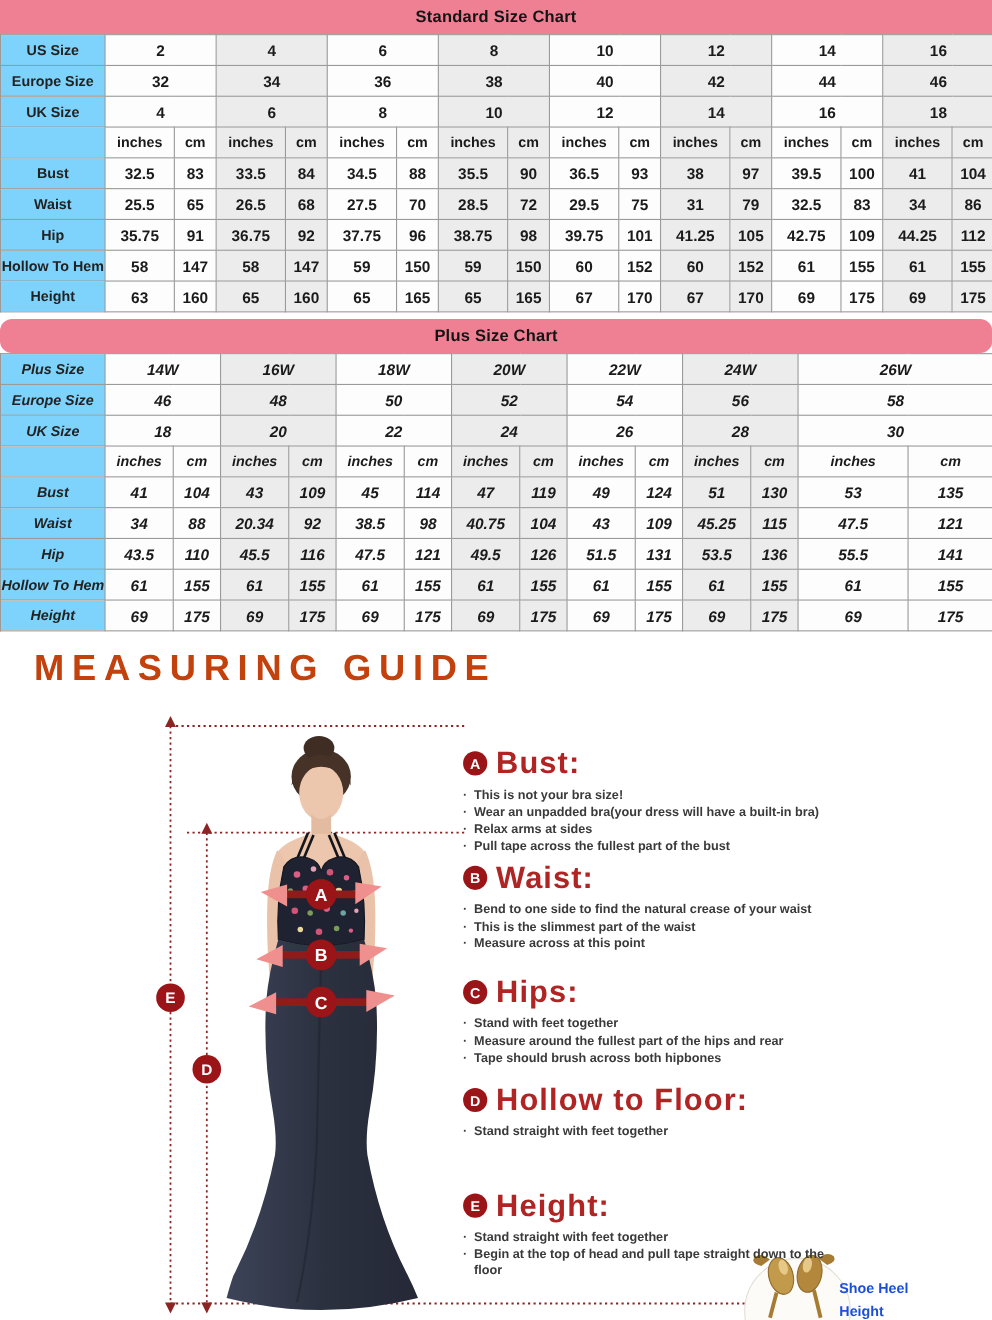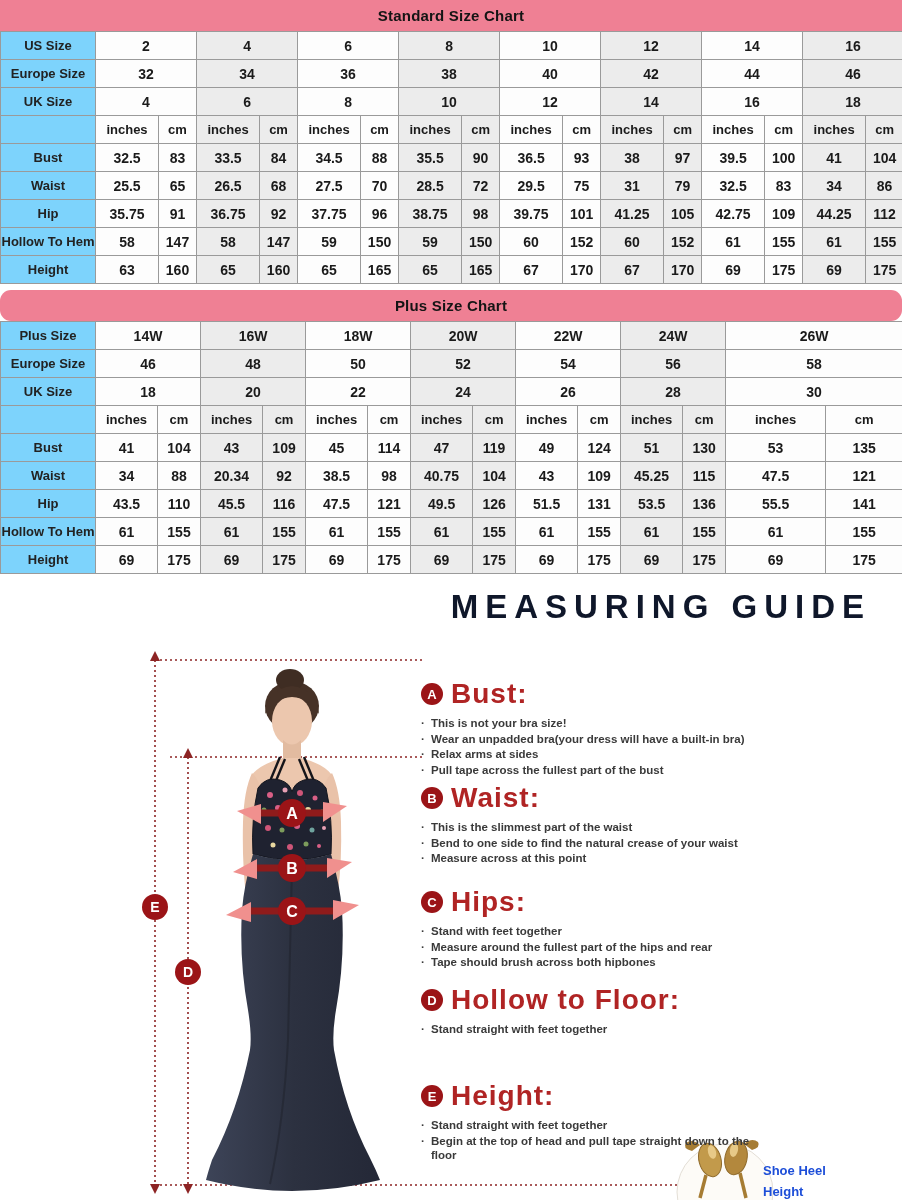--- a/index.html
+++ b/index.html
@@ -10,31 +10,31 @@
   .band{position:absolute;left:0;width:902px;height:31px;background:#ef8094;
         display:flex;align-items:center;justify-content:center;
         font-weight:bold;font-size:15px;color:#141414;letter-spacing:.2px;}
   #band-standard{top:0;}
   #band-plus{top:290px;border-radius:11px;}
 
   
   table.size-table{position:absolute;left:0;width:902px;border-collapse:collapse;
         table-layout:fixed;background:#fff;border:1px solid #8a8a8a;}
   #standard-table{top:31px;}
-  #plus-table{top:321px;}
+  #plus-table{top:321px;font-style:italic;}
   .size-table td,.size-table th{border:1px solid #9a9a9a;height:27px;padding:0;
         text-align:center;vertical-align:middle;overflow:hidden;white-space:nowrap;}
   .size-table th.lbl{background:#7dd3fc;font-size:13px;font-weight:bold;color:#222;}
   .size-table td{font-size:14px;font-weight:bold;color:#1a1a1a;background:#fdfdfd;}
   .size-table td.unit{font-size:13px;}
   .size-table td.alt{background:#ececec;}
 
   
-  .guide-title{position:absolute;top:588px;left:31px;width:840px;text-align:right;
-        font-size:33px;font-weight:bold;letter-spacing:7px;color:#0f172a;}
+  .guide-title{position:absolute;top:588px;left:31px;width:840px;text-align:left;
+        font-size:33px;font-weight:bold;letter-spacing:7px;color:#c2410c;}
 
   
   #figure-svg{position:absolute;left:140px;top:640px;width:640px;height:560px;}
 
   
   .guide-sec{position:absolute;left:421px;}
   .sec-head{display:flex;align-items:center;gap:8px;margin-bottom:6px;}
   .badge{display:inline-flex;align-items:center;justify-content:center;
         width:22px;height:22px;border-radius:50%;background:#9b1417;color:#ffffff;
         font-size:13px;font-weight:bold;flex:0 0 22px;}
@@ -504,22 +504,22 @@
           <li>Relax arms at sides</li>
           <li>Pull tape across the fullest part of the bust</li>
         </ul>
       </div>
       <div class="guide-sec" style="top: 782px; width: 470px;">
         <div class="sec-head">
           <span class="badge">B</span>
           <span class="sec-title">Waist:</span>
         </div>
         <ul class="bullets">
+          <li>Bend to one side to find the natural crease of your waist</li>
           <li>This is the slimmest part of the waist</li>
-          <li>Bend to one side to find the natural crease of your waist</li>
           <li>Measure across at this point</li>
         </ul>
       </div>
       <div class="guide-sec" style="top: 886px; width: 470px;">
         <div class="sec-head">
           <span class="badge">C</span>
           <span class="sec-title">Hips:</span>
         </div>
         <ul class="bullets">
           <li>Stand with feet together</li>

